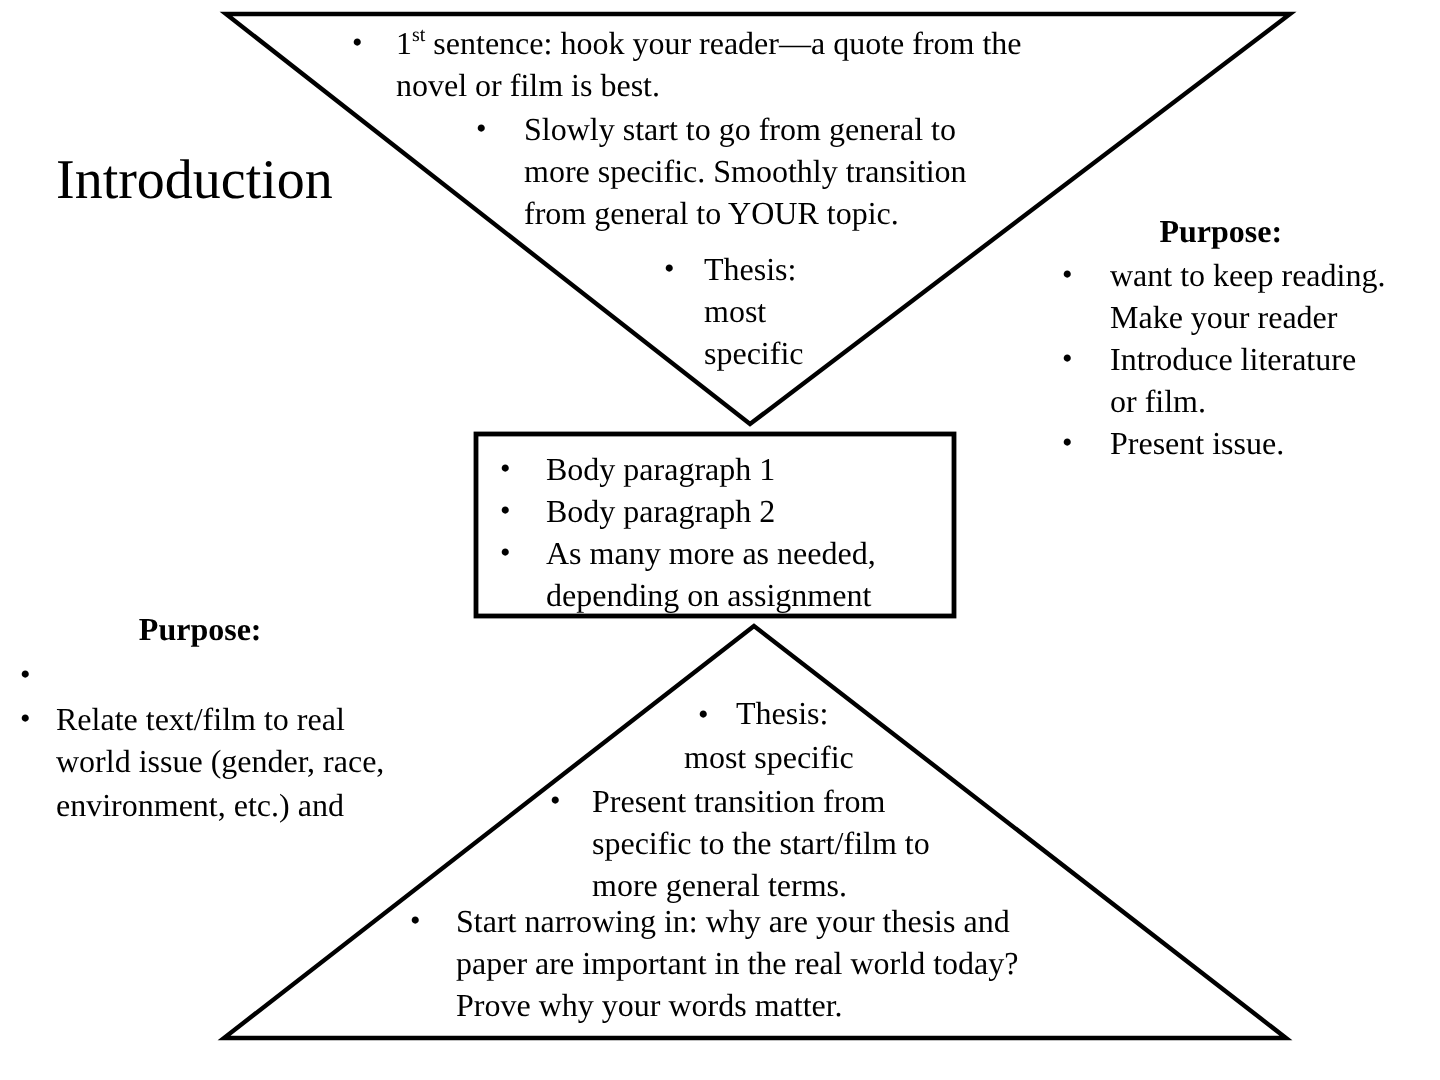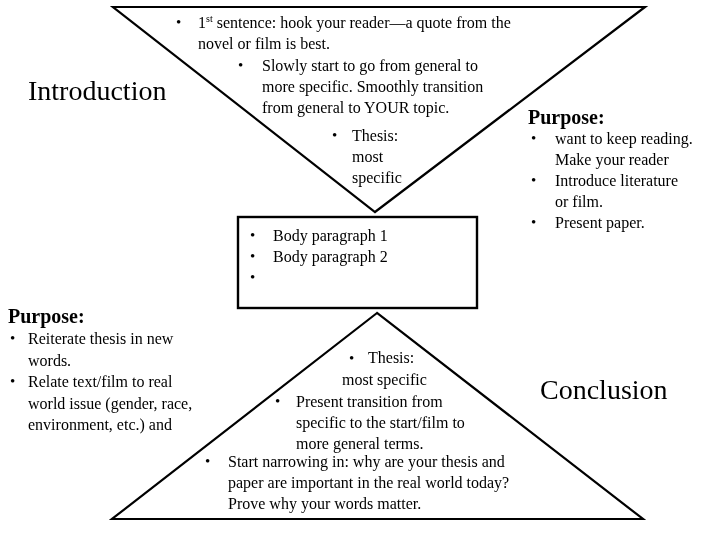--- a/index.html
+++ b/index.html
@@ -8,37 +8,36 @@
     font-family:"Liberation Serif","DejaVu Serif",serif;color:#000;
     overflow:hidden;
   }
   .shapes{position:absolute;left:0;top:0;}
   .abs{position:absolute;}
   .txt{font-size:16px;line-height:21px;}
   .txt .t div{white-space:nowrap;}
   .item{display:flex;align-items:flex-start;}
   .b{flex:0 0 auto;display:inline-block;font-size:15px;}
   .big-label{font-size:28px;line-height:30px;white-space:nowrap;font-family:Liberation Serif, serif;}
-  .ph{font-weight:bold;font-size:20px;line-height:22px;}
+  .ph{font-weight:bold;font-size:16px;line-height:22px;text-align:center;}
   sup{font-size:10px;line-height:0;vertical-align:super;}
   .lp .txt, .lp div{line-height:21.5px;}
 </style>
 </head>
 <body>
 
 <div class="canvas">
 
   <svg class="shapes" width="720" height="540" viewBox="0 0 720 540">
     <polygon points="113,7 645,7 375,212" fill="none" stroke="#000" stroke-width="2.2"></polygon>
     <rect x="238" y="217" width="239" height="91" fill="none" stroke="#000" stroke-width="2.4"></rect>
     <polygon points="377,313 112,519 643,519" fill="none" stroke="#000" stroke-width="2.2"></polygon>
   </svg>
 
   <div class="abs big-label" style="left:28px;top:76px">Introduction</div>
-  <div class="abs big-label" style="left:540px;top:375px">Conclusion</div>
 
   <div class="abs item txt" style="left:176px;top:12px">
     <span class="b" style="width:22px">•</span>
     <div class="t">
       <div><span>1</span><sup>st</sup><span> sentence: hook your reader—a quote from the</span></div>
       <div>novel or film is best.</div>
     </div>
   </div>
 
   <div class="abs item txt" style="left:238px;top:55px">
@@ -71,51 +70,51 @@
     <div class="item">
       <span class="b" style="width:24px;padding-left:3px">•</span>
       <div class="t">
         <div>Introduce literature</div>
         <div>or film.</div>
       </div>
     </div>
     <div class="item">
       <span class="b" style="width:24px;padding-left:3px">•</span>
       <div class="t">
-        <div>Present paper.</div>
+        <div>Present issue.</div>
       </div>
     </div>
   </div>
 
   <div class="abs txt" style="left:250px;top:225px">
     <div class="item">
       <span class="b" style="width:23px">•</span>
       <div class="t">
           <div>Body paragraph 1</div>
         </div>
     </div>
     <div class="item">
       <span class="b" style="width:23px">•</span>
       <div class="t">
           <div>Body paragraph 2</div>
         </div>
     </div>
     <div class="item">
       <span class="b" style="width:23px">•</span>
+      <div class="t">
+        <div>As many more as needed,</div>
+        <div>depending on assignment</div>
+      </div>
     </div>
   </div>
 
   <div class="abs txt lp" style="left:8px;top:304px">
     <div class="ph" style="line-height:24px">Purpose:</div>
     <div class="item">
       <span class="b" style="width:18px;padding-left:2px">•</span>
-      <div class="t">
-        <div>Reiterate thesis in new</div>
-        <div>words.</div>
-      </div>
     </div>
     <div class="item">
       <span class="b" style="width:18px;padding-left:2px">•</span>
       <div class="t">
         <div>Relate text/film to real</div>
         <div>world issue (gender, race,</div>
         <div>environment, etc.) and</div>
       </div>
     </div>
   </div>

